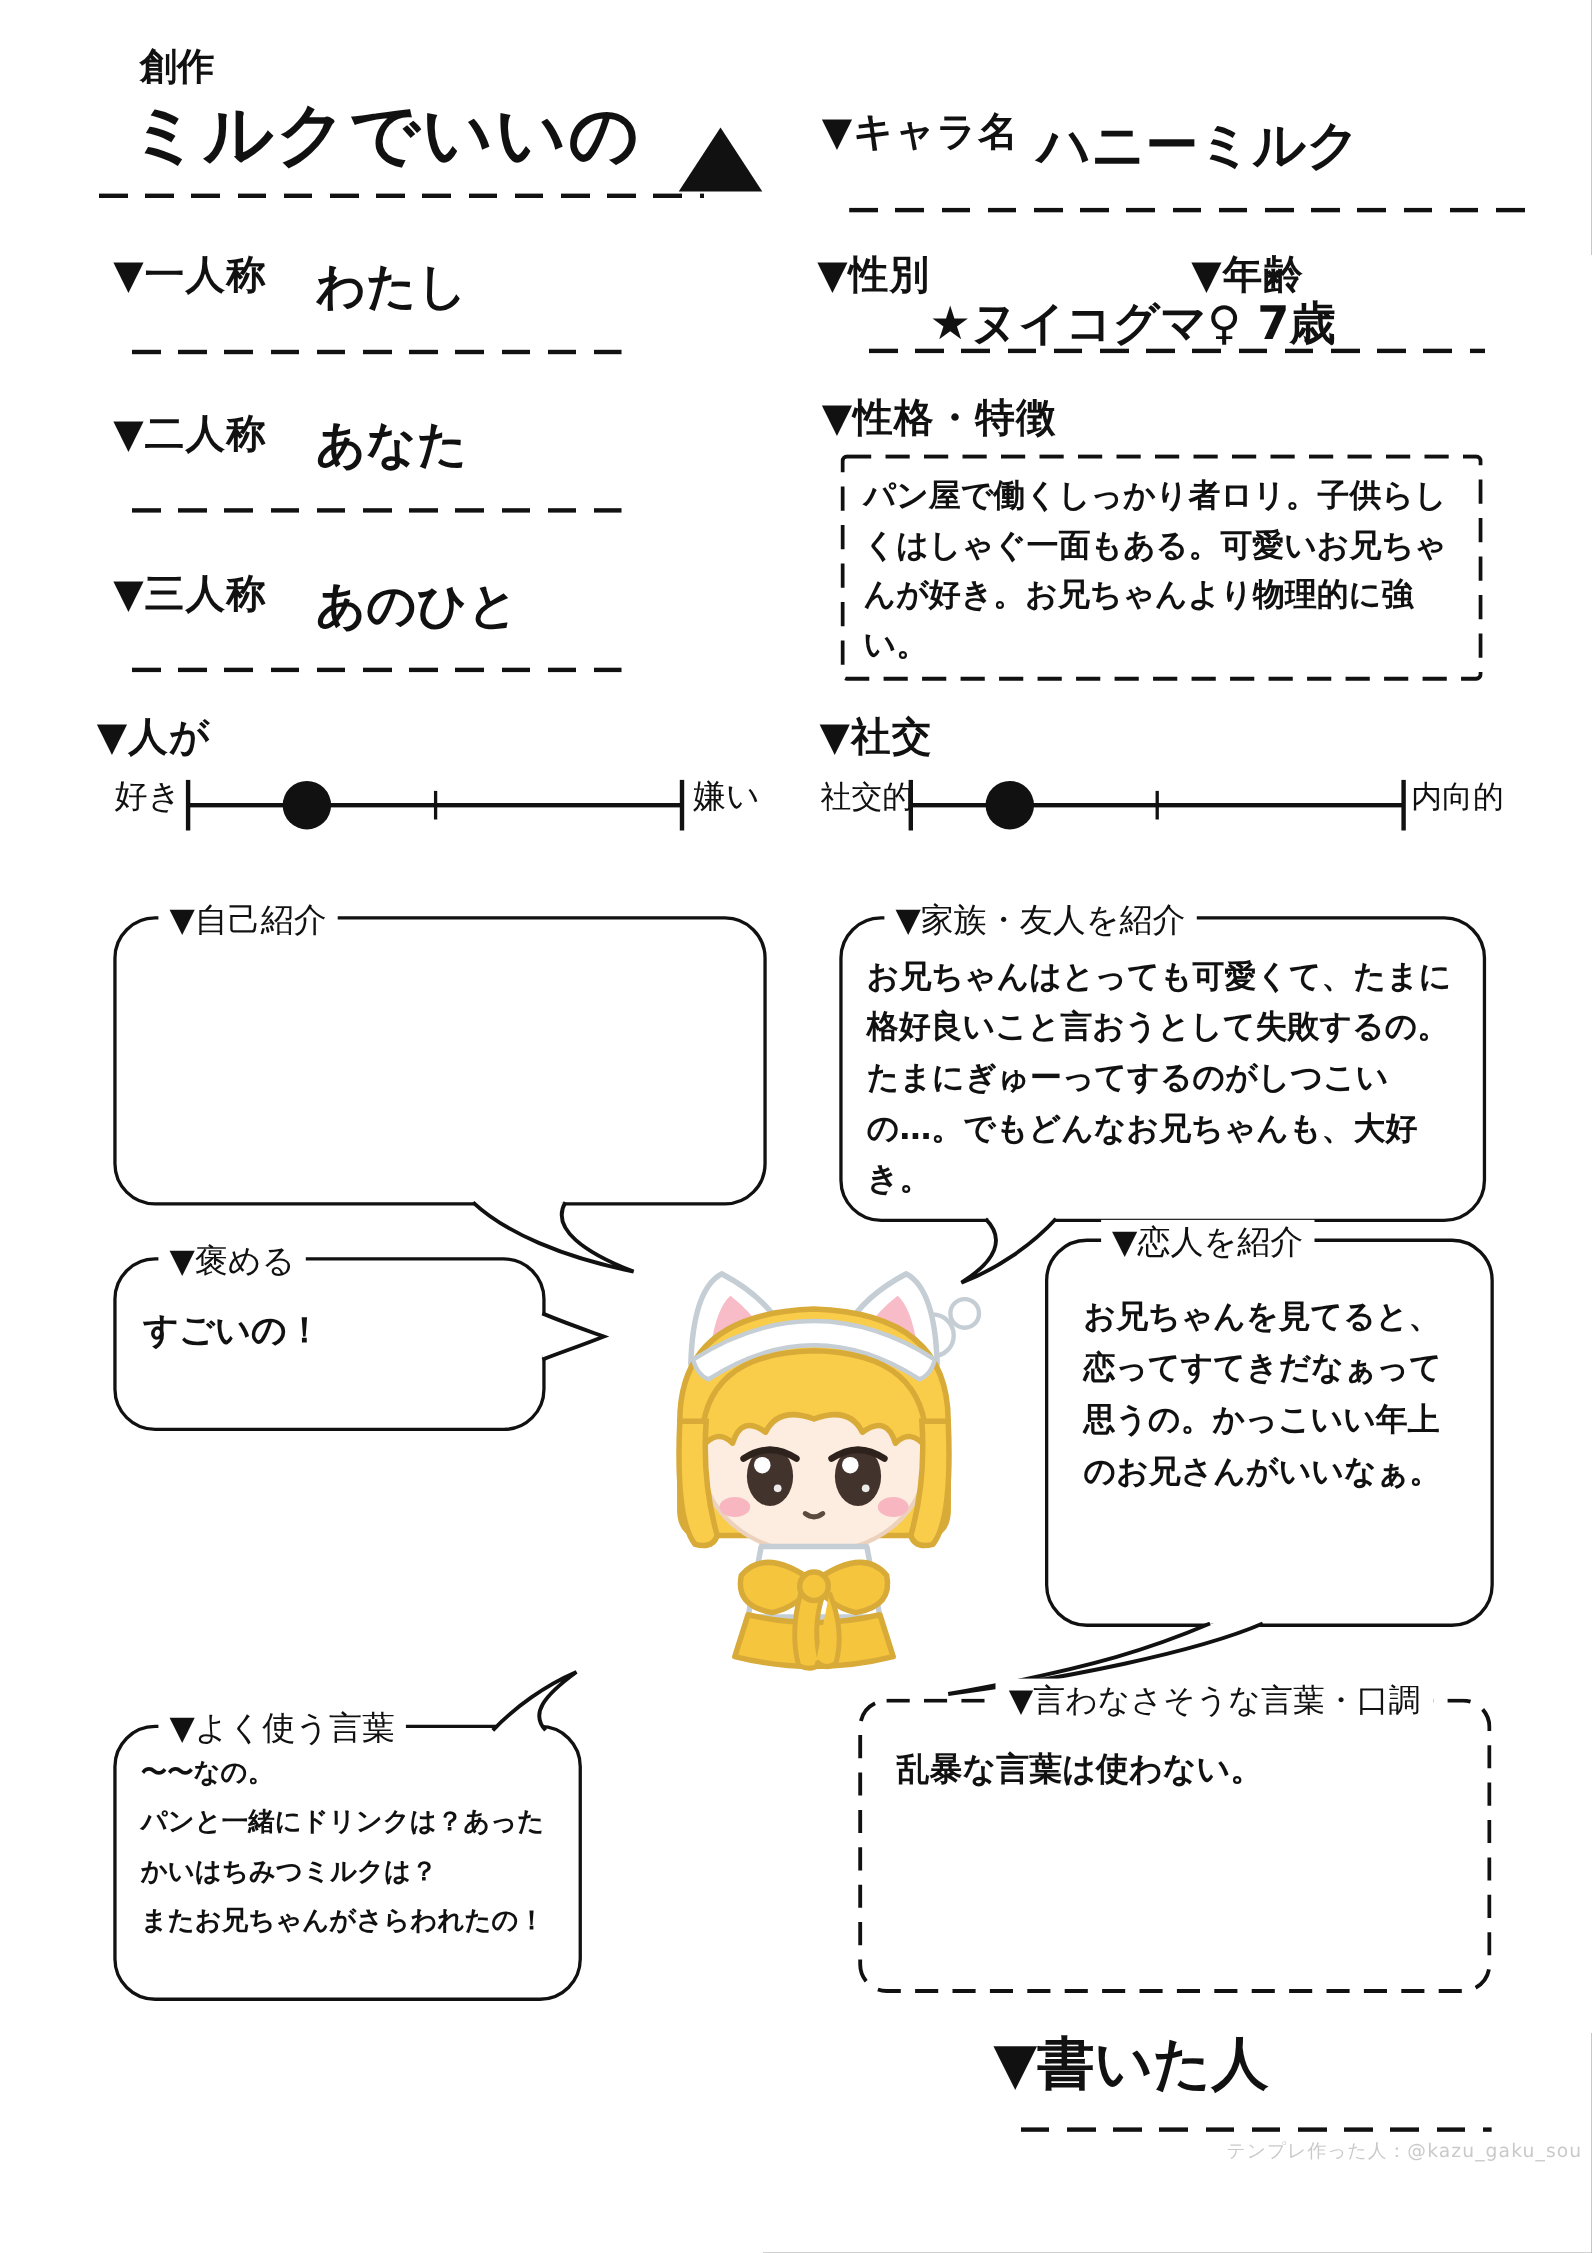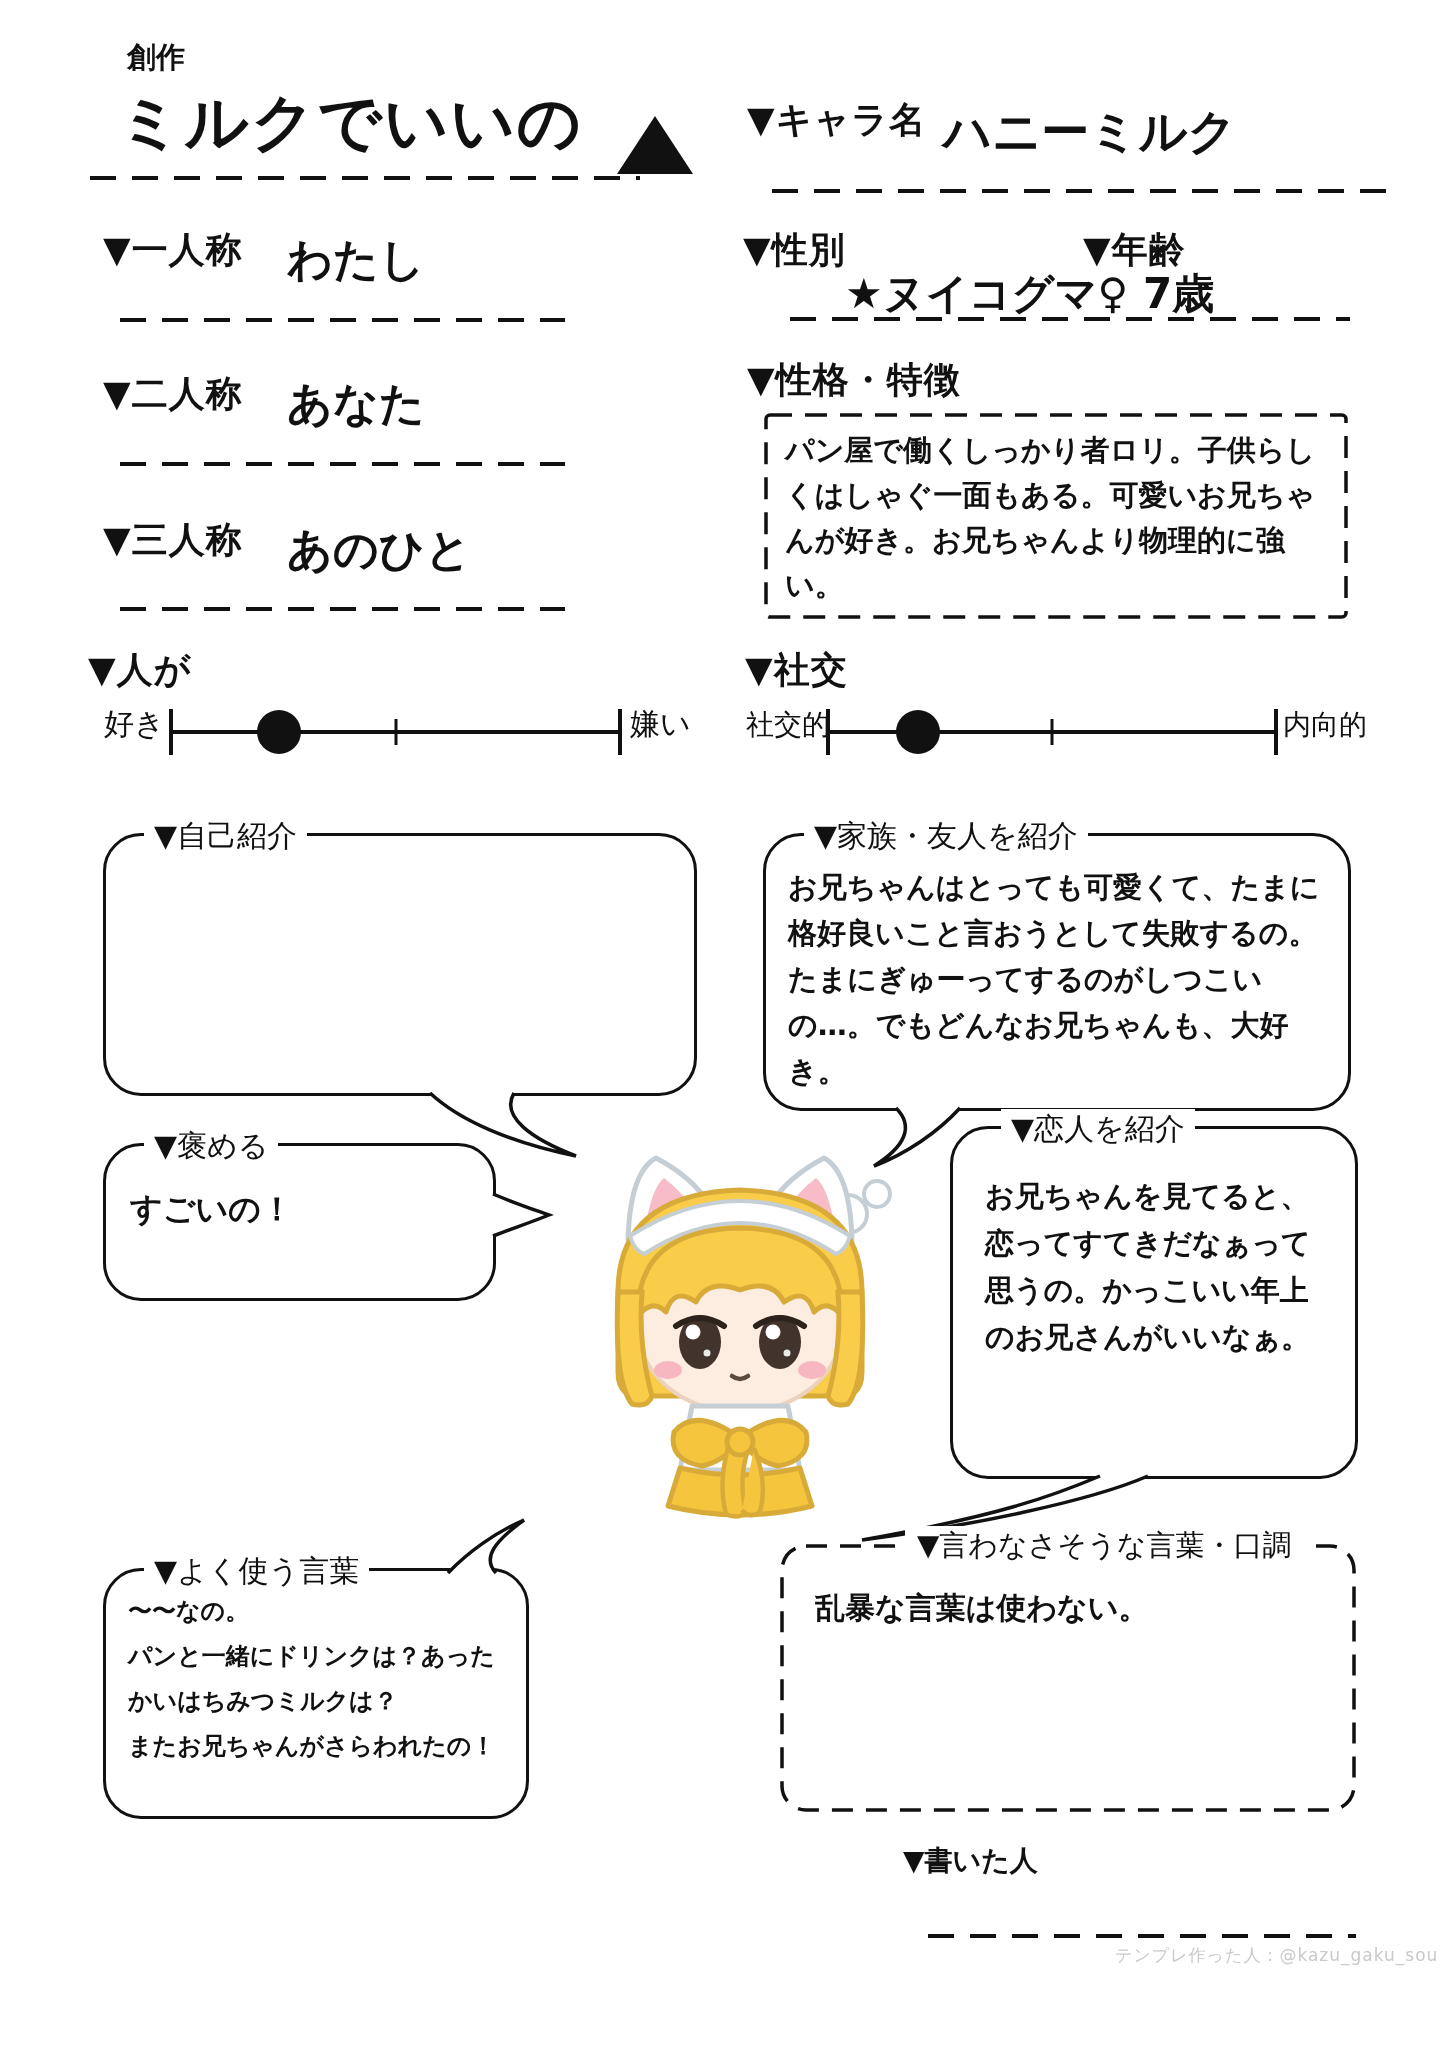--- a/index.html
+++ b/index.html
@@ -5,21 +5,21 @@
   html,body{margin:0;padding:0;background:#888;}
   .page{position:relative;width:1447px;height:2048px;background:#ffffff;overflow:hidden;
         font-family:"DejaVu Sans","Liberation Sans",sans-serif;color:#111;}
   .abs{position:absolute;}
   .lbl{font-size:36px;font-weight:600;white-space:nowrap;letter-spacing:1px;}
   .hand{font-weight:800;white-space:nowrap;}
   .dash{height:4px;background:repeating-linear-gradient(90deg,#111 0 26px,transparent 26px 42px);}
   .side-label{font-size:30px;font-weight:500;white-space:nowrap;}
 
   
-  #title-small{left:127px;top:38px;font-size:29px;font-weight:800;}
+  #title-small{left:127px;top:38px;font-size:34px;font-weight:800;}
   #title-main{left:118px;top:80px;font-size:63px;font-weight:800;letter-spacing:2px;}
   #tri{left:617px;top:116px;width:0;height:0;border-left:38px solid transparent;border-right:38px solid transparent;border-bottom:58px solid #111;}
   #dash-title-left{left:90px;top:176px;width:550px;}
   #charaname-label{left:747px;top:96px;}
   #charaname-value{left:943px;top:100px;font-size:48px;}
   #dash-title-right{left:772px;top:189px;width:618px;}
 
   
   #fp-label{left:103px;top:226px;}  #fp-value{left:287px;top:230px;font-size:45px;}
   #dash-fp{left:120px;top:318px;width:445px;}
@@ -68,21 +68,21 @@
   #b-phrases .bubble-lines{position:absolute;left:22px;top:18px;width:376px;font-size:24px;font-weight:700;line-height:45px;word-break:break-all;}
   #b-lover{left:950px;top:1126px;width:402px;height:347px;}
   #b-lover .bubble-text{left:32px;top:44px;width:340px;line-height:47px;}
 
   
   #never-border{left:780px;top:1544px;width:576px;height:268px;}
   #never-label{left:905px;top:1526px;background:#fff;padding:0 12px;font-size:29px;font-weight:500;white-space:nowrap;z-index:3;}
   #never-text{left:815px;top:1588px;font-size:30px;font-weight:700;}
 
   
-  #author-label{left:903px;top:1842px;font-size:28px;font-weight:600;}
+  #author-label{left:903px;top:1842px;font-size:52px;font-weight:600;}
   #dash-author{left:928px;top:1934px;width:428px;}
   #credit{left:1115px;top:1944px;font-size:17px;font-weight:500;color:#c9c9c9;letter-spacing:1px;}
 
   #chara-illust{left:572px;top:1132px;}
 </style>
 </head>
 <body>
 
 <div class="page">
 

